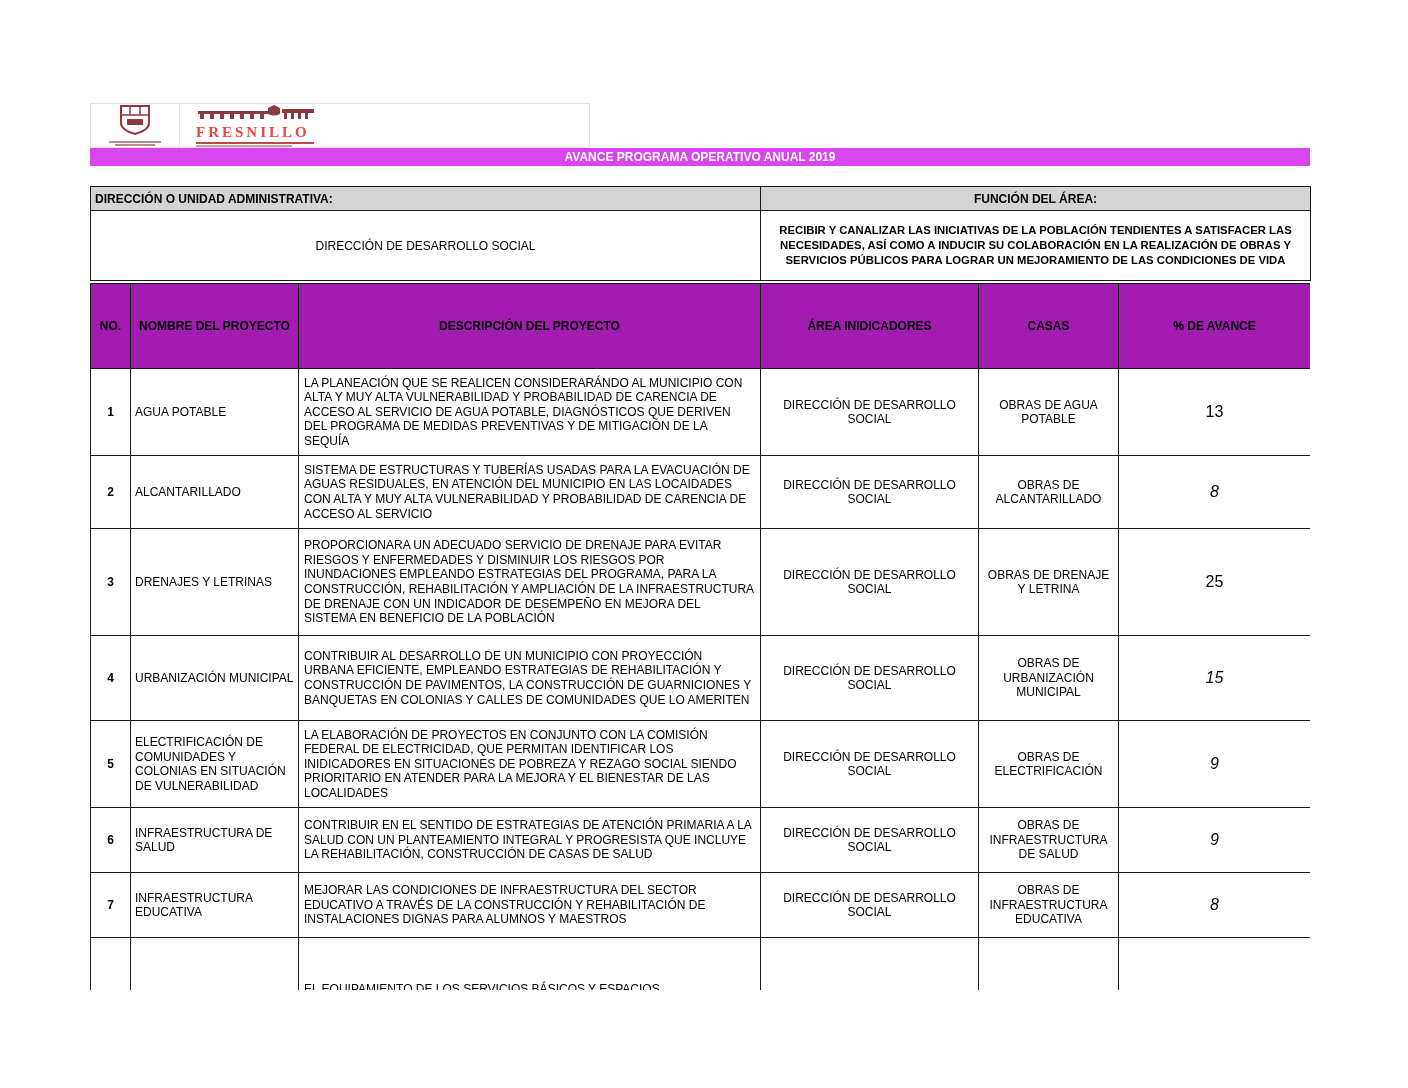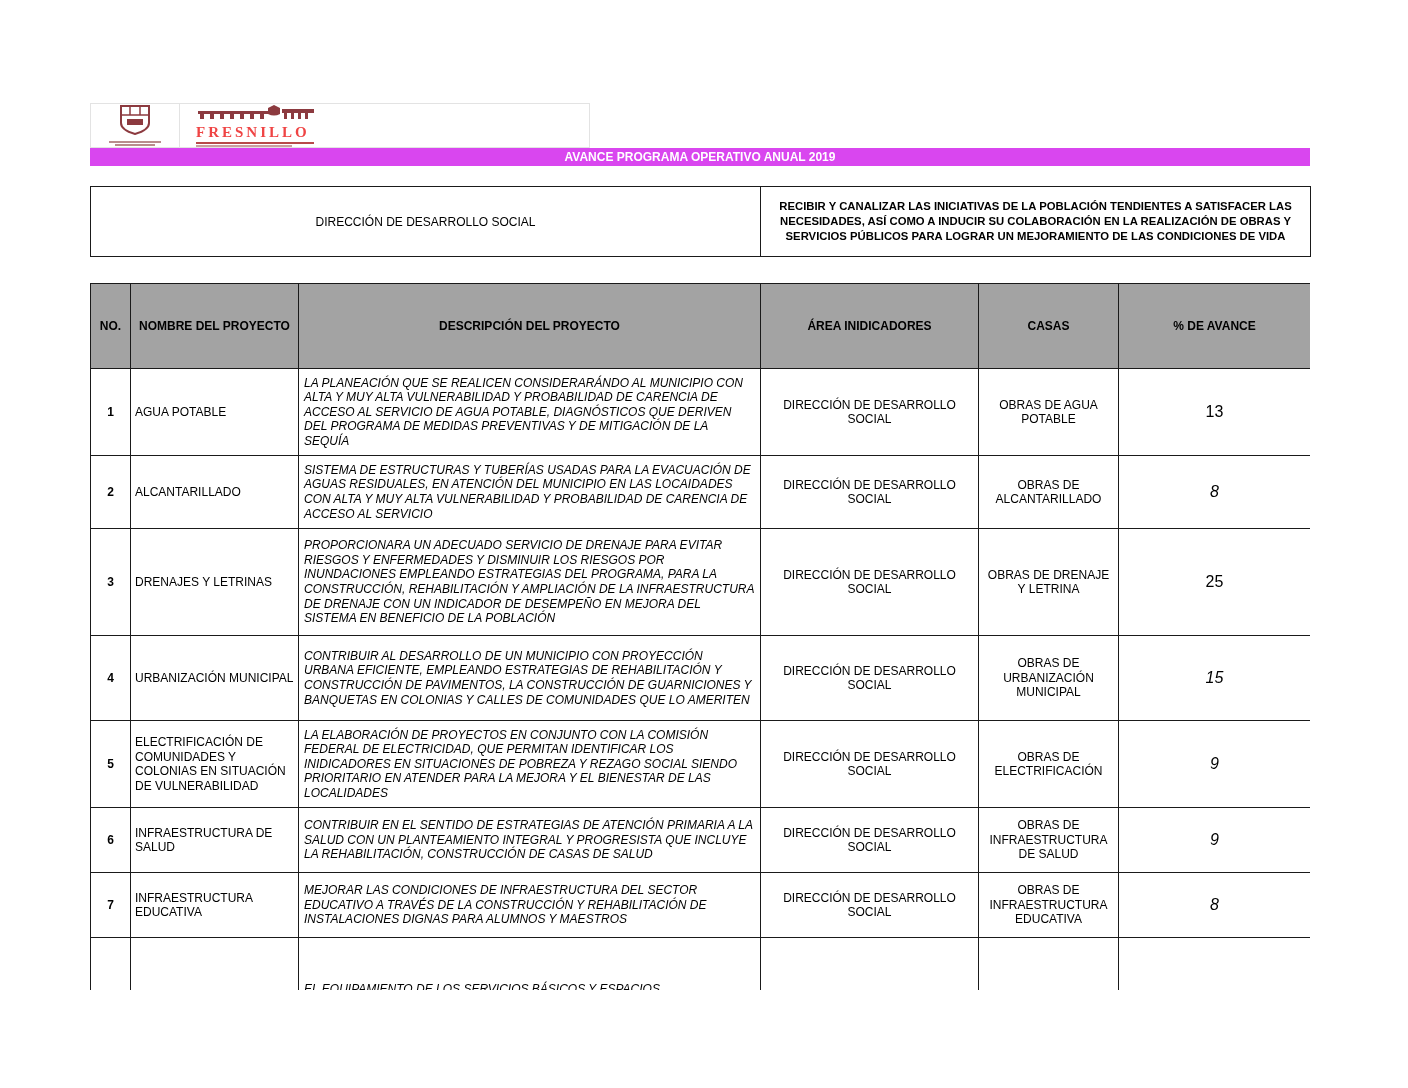--- a/index.html
+++ b/index.html
@@ -31,24 +31,24 @@
   .gray{background:#d4d4d4;font-weight:bold;font-size:12px;}
   .adm-left-h{text-align:left;padding-left:4px;}
   .adm-right-h{text-align:center;}
   .adm-left-v{text-align:center;font-size:12px;}
   .adm-right-v{text-align:center;font-weight:bold;font-size:11.3px;line-height:15px;padding:0 6px;}
 
   
   .main-wrap{position:absolute;left:90px;top:283px;width:1220px;height:707px;overflow:hidden;}
   table.main{border-collapse:collapse;table-layout:fixed;width:1220px;}
   table.main th,table.main td{border:1px solid #1a1a1a;box-sizing:border-box;vertical-align:middle;overflow:hidden;}
-  table.main th{background:#a3a3a3;font-weight:bold;font-size:12px;text-align:center;padding:0 4px;}
+  table.main th{background:#a21caf;font-weight:bold;font-size:12px;text-align:center;padding:0 4px;}
   .c-no{text-align:center;font-weight:bold;font-size:12px;}
   .c-nombre{text-align:left;font-size:12px;line-height:14.5px;padding:2px 4px;}
-  .c-desc{text-align:left;font-size:12px;line-height:14.6px;padding:2px 5px;font-style:italic;}
+  .c-desc{text-align:left;font-size:12px;line-height:14.6px;padding:2px 5px;}
   .c-area,.c-obra{text-align:center;font-size:12px;line-height:14.5px;padding:2px 6px;}
   .c-avance{text-align:center;font-size:16px;}
   .italic{font-style:italic;}
   tr.partial td{vertical-align:top;}
   tr.partial .c-desc{padding-top:44px;}
 </style>
 </head>
 <body>
 
 <div id="page">
@@ -94,20 +94,24 @@
 
   <div class="banner">AVANCE PROGRAMA OPERATIVO ANUAL 2019</div>
 
 
   <table class="admin">
     <colgroup>
         <col style="width:670px">
         <col style="width:550px">
       </colgroup>
     <tbody>
+        <tr style="height:24px">
+      <td class="gray adm-left-h">DIRECCIÓN O UNIDAD ADMINISTRATIVA:</td>
+      <td class="gray adm-right-h">FUNCIÓN DEL ÁREA:</td>
+    </tr>
     <tr style="height:70px">
       <td class="adm-left-v">DIRECCIÓN DE DESARROLLO SOCIAL</td>
       <td class="adm-right-v">RECIBIR Y CANALIZAR LAS INICIATIVAS DE LA POBLACIÓN TENDIENTES A SATISFACER LAS NECESIDADES, ASÍ COMO A INDUCIR SU COLABORACIÓN EN LA REALIZACIÓN DE OBRAS Y SERVICIOS PÚBLICOS PARA LOGRAR UN MEJORAMIENTO DE LAS CONDICIONES DE VIDA</td>
     </tr>
   </tbody>
     </table>
 
   <div class="main-wrap">
     <table class="main">
       <colgroup>

